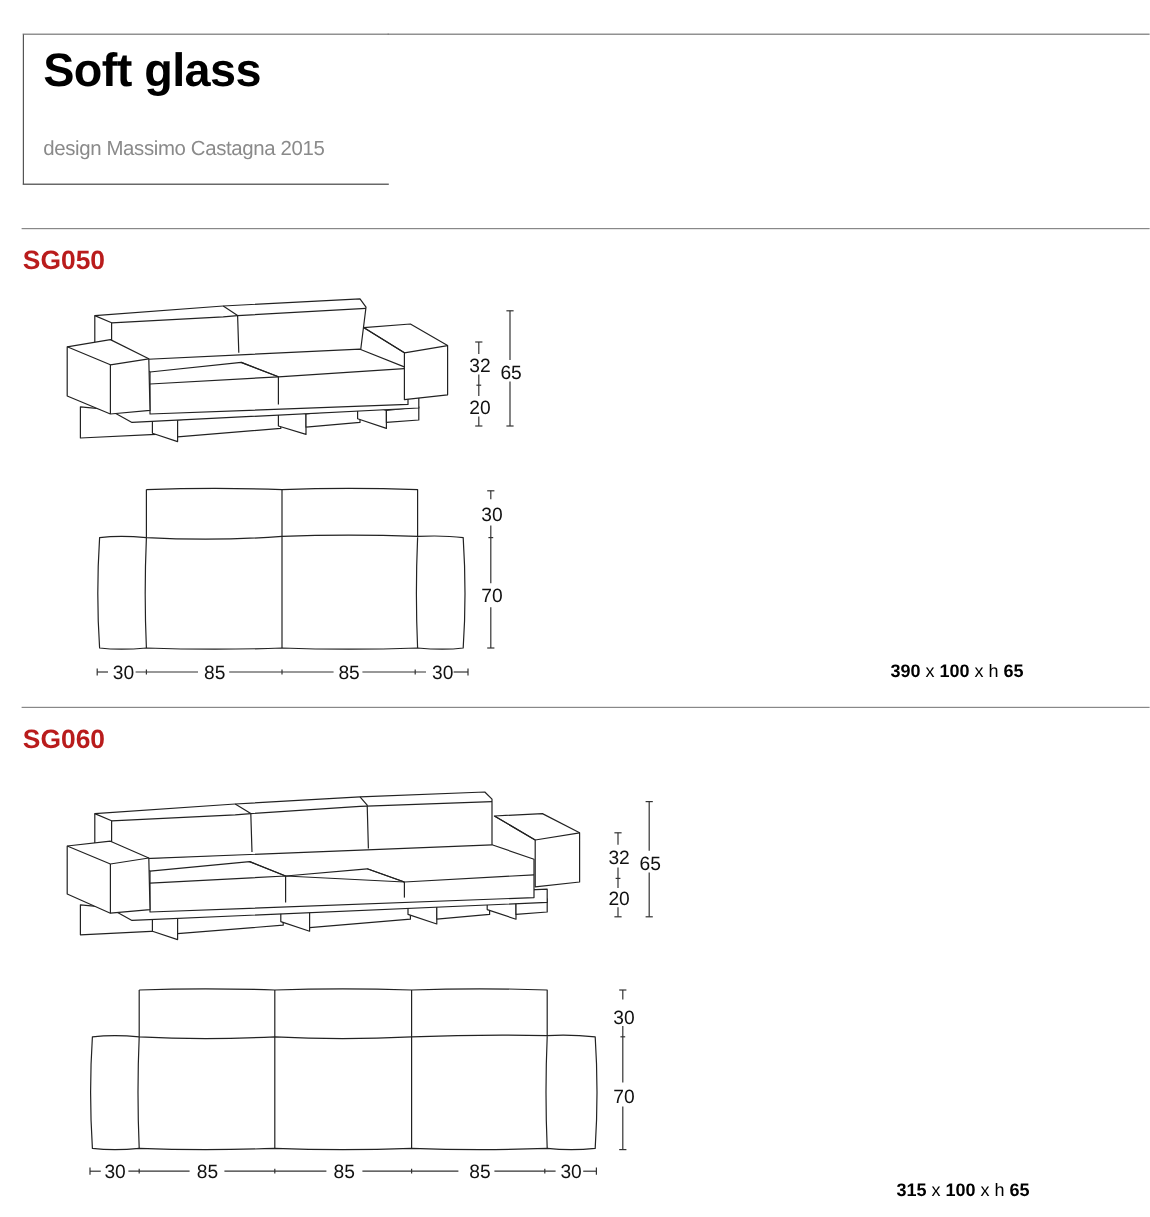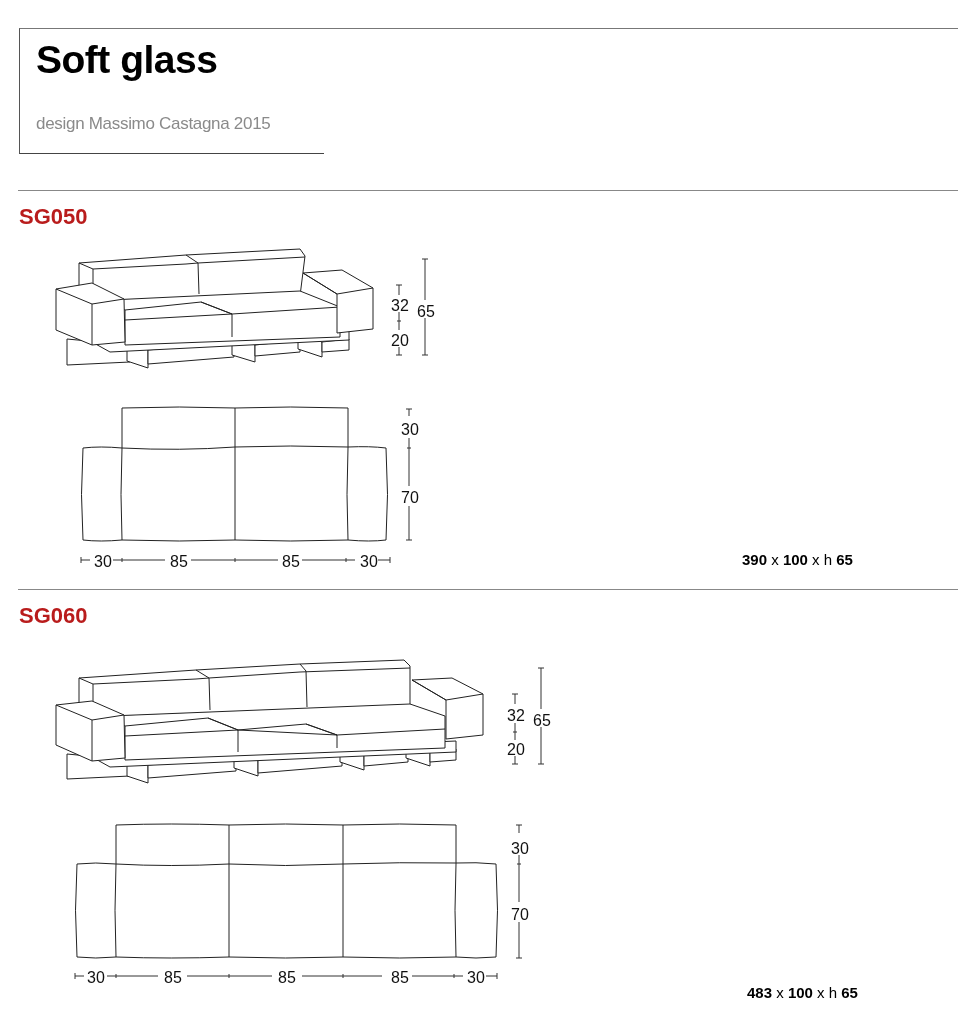--- a/index.html
+++ b/index.html
@@ -204,18 +204,18 @@
 </svg>
 <div class="abs dimlabel" style="left:511px;top:840px;">30</div>
 <div class="abs dimlabel" style="left:511px;top:906px;">70</div>
 <div class="abs dimlabel" style="left:87px;top:969px;">30</div>
 <div class="abs dimlabel" style="left:164px;top:969px;">85</div>
 <div class="abs dimlabel" style="left:278px;top:969px;">85</div>
 <div class="abs dimlabel" style="left:391px;top:969px;">85</div>
 <div class="abs dimlabel" style="left:467px;top:969px;">30</div>
 
 <div class="abs dims" style="left:747px;top:984px;">
-  <b>483</b>
+  <b>315</b>
   <span>x</span>
   <b>100</b>
   <span>x h</span>
   <b>65</b>
 </div>
 
 </body></html>

